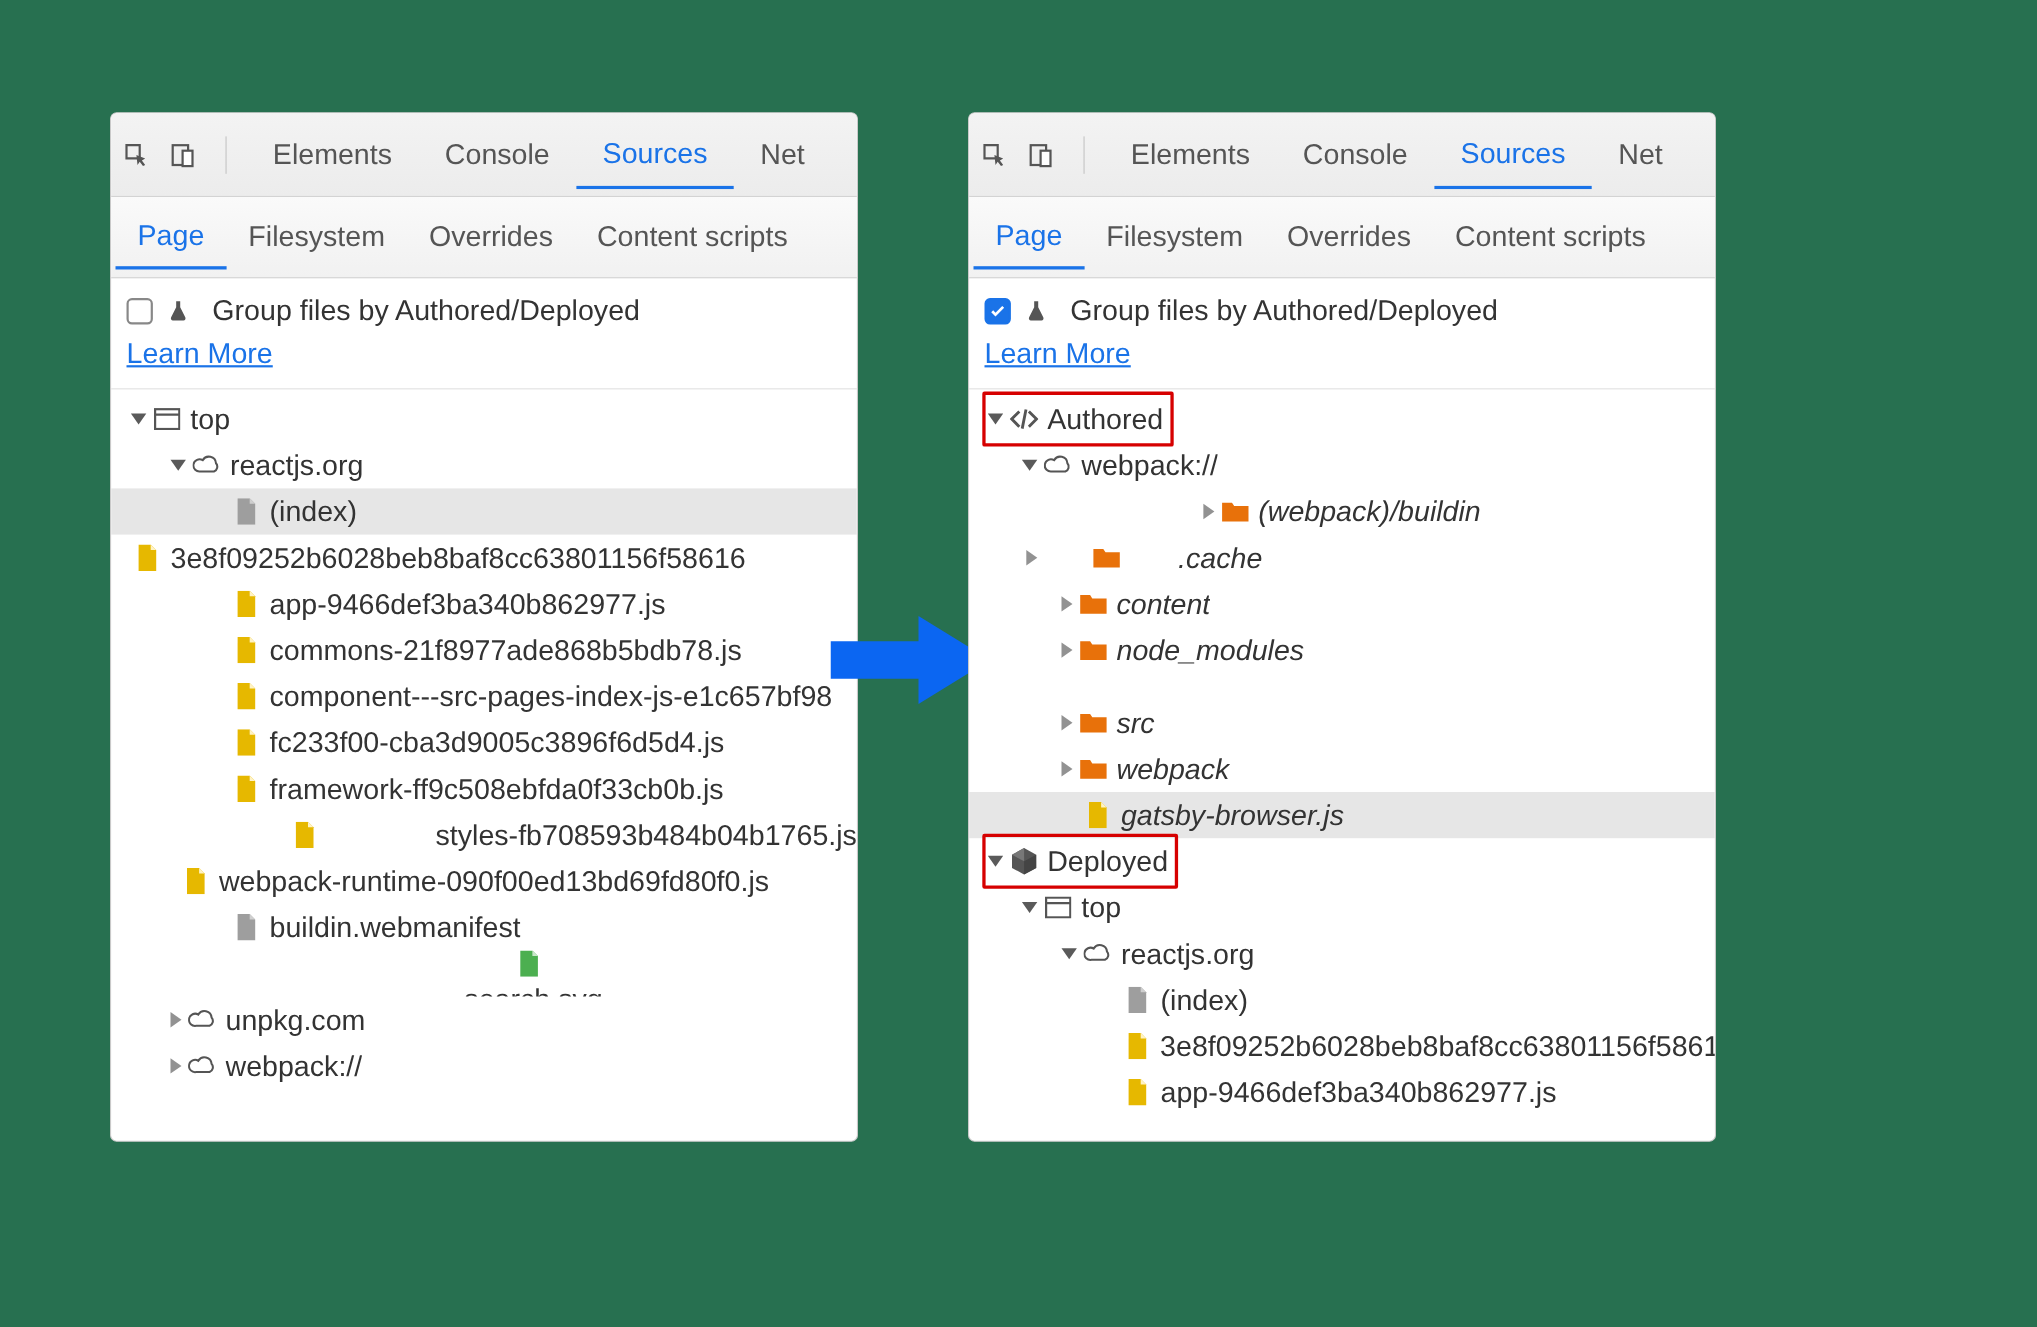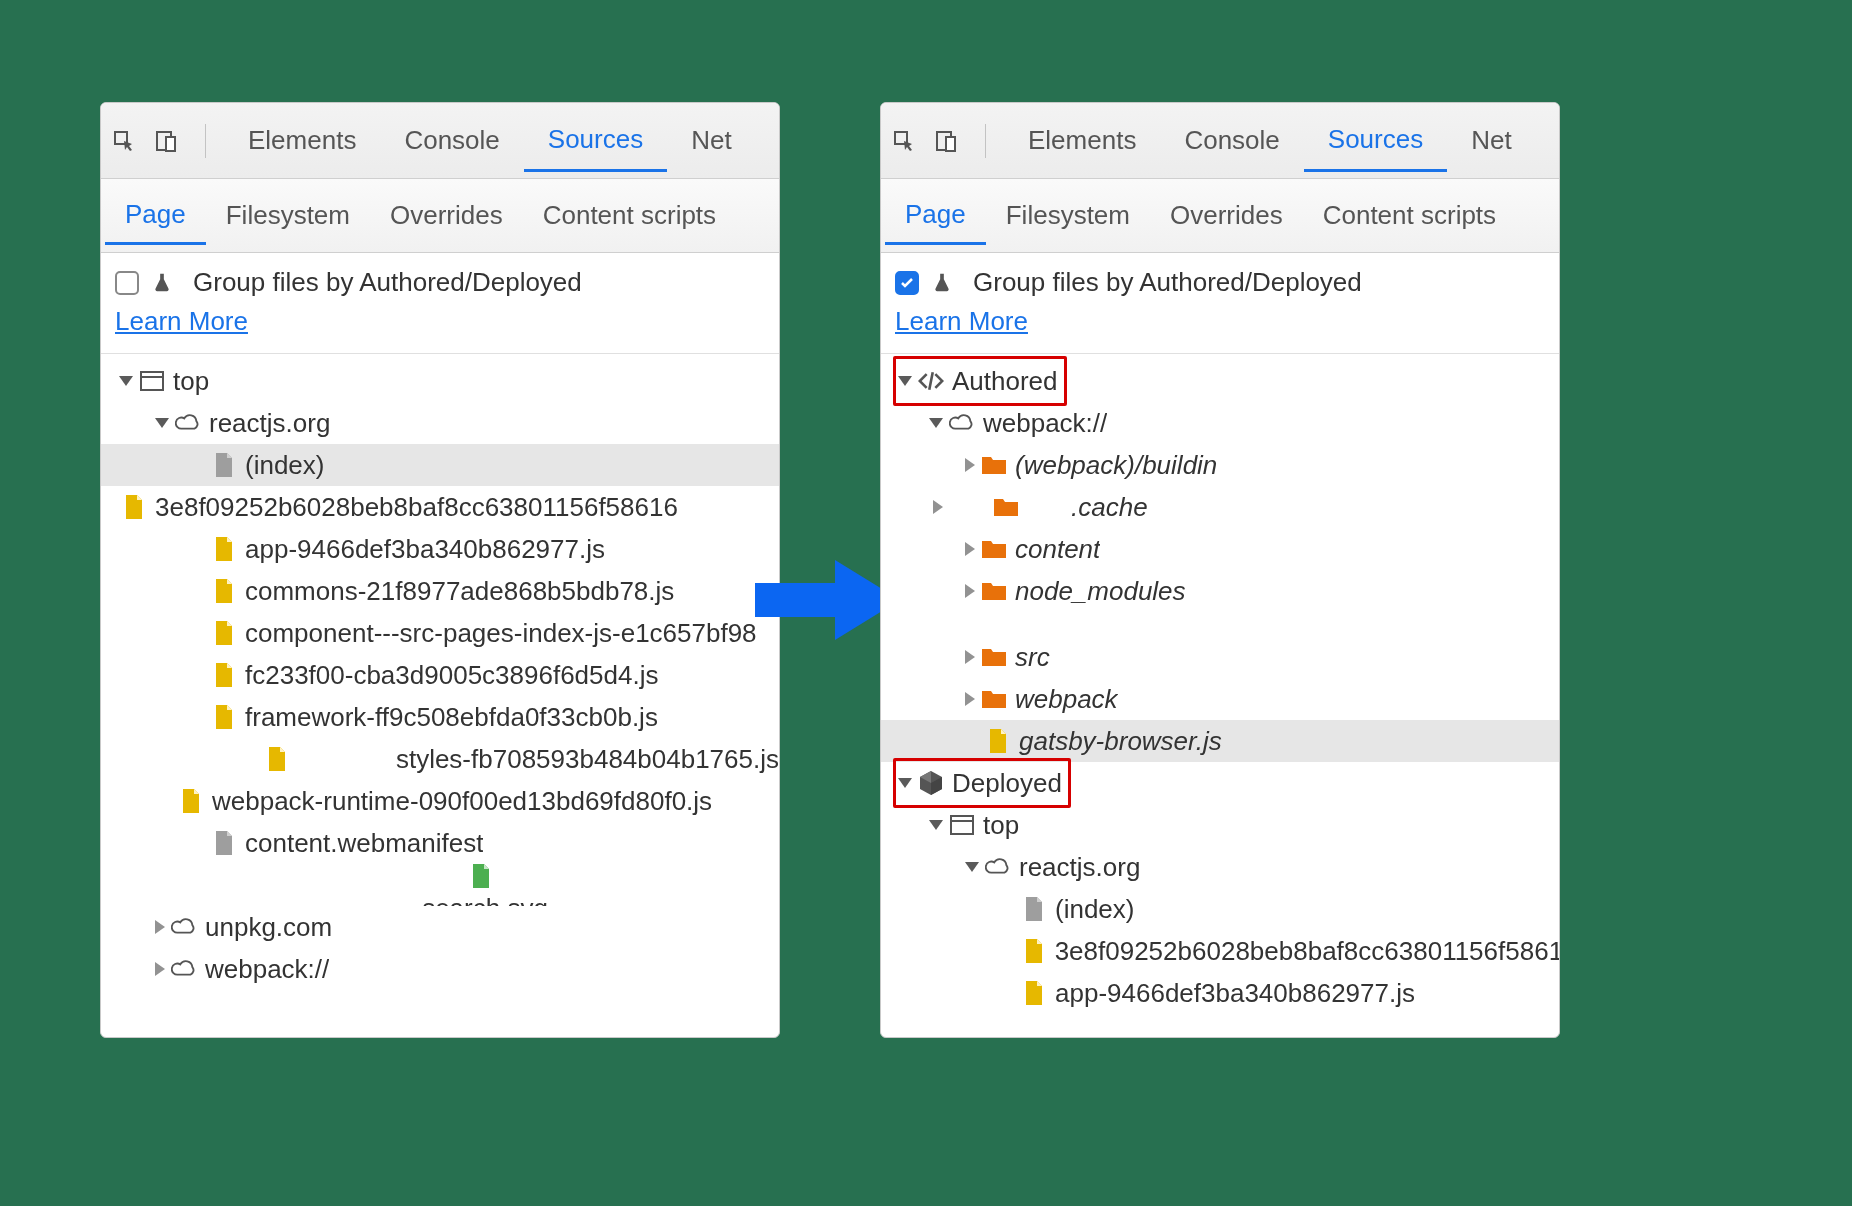--- a/index.html
+++ b/index.html
@@ -290,39 +290,39 @@
       <div class="row" style="padding-left: 46px; justify-content: space-between;">
         <span class="indent" style="width:20px"></span>
         <span class="ico">
           <svg width="20" height="24" viewBox="0 0 20 24">
             <path class="file-yellow" d="M2 0h11l5 5v19H2z"></path>
             <path fill="#fff3c4" d="M13 0v5h5z"></path>
           </svg>
         </span>
         <span class="label">styles-fb708593b484b04b1765.js</span>
       </div>
-      <div class="row" style="padding-left: 57px;">
+      <div class="row" style="padding-left: 44px;">
         <span class="indent" style="width:20px"></span>
         <span class="ico">
           <svg width="20" height="24" viewBox="0 0 20 24">
             <path class="file-yellow" d="M2 0h11l5 5v19H2z"></path>
             <path fill="#fff3c4" d="M13 0v5h5z"></path>
           </svg>
         </span>
         <span class="label">webpack-runtime-090f00ed13bd69fd80f0.js</span>
       </div>
       <div class="row" style="padding-left: 90px;">
         <span class="indent" style="width:20px"></span>
         <span class="ico">
           <svg width="20" height="24" viewBox="0 0 20 24">
             <path class="file-gray" d="M2 0h11l5 5v19H2z"></path>
             <path fill="#cfcfcf" d="M13 0v5h5z"></path>
           </svg>
         </span>
-        <span class="label">content.webmanifest</span>
+        <span class="label">buildin.webmanifest</span>
       </div>
       <div class="row" style="padding-left: 90px; flex-direction: column;">
         <span class="indent" style="width:20px"></span>
         <span class="ico">
           <svg width="20" height="24" viewBox="0 0 20 24">
             <path class="file-green" d="M2 0h11l5 5v19H2z"></path>
             <path fill="#c8e6c9" d="M13 0v5h5z"></path>
           </svg>
         </span>
         <span class="label">search.svg</span>
@@ -412,21 +412,21 @@
       </div>
       <div class="row" style="padding-left: 48px;">
         <span class="disclosure down"></span>
         <span class="ico">
           <svg width="28" height="20" viewBox="0 0 28 20">
             <path fill="none" stroke="#555" stroke-width="2" d="M8 16a6 6 0 1 1 2-11 7 7 0 0 1 13 3 5 5 0 0 1-2 8H8z"></path>
           </svg>
         </span>
         <span class="label">webpack://</span>
       </div>
-      <div class="row" style="padding-left: 84px;">
+      <div class="row" style=" justify-content: center;">
         <span class="disclosure right"></span>
         <span class="ico">
           <svg width="26" height="22" viewBox="0 0 26 22">
             <path class="folder-orange" d="M1 3h9l2 3h13v14H1z"></path>
           </svg>
         </span>
         <span class="label italic">(webpack)/buildin</span>
       </div>
       <div class="row" style="padding-left: 52px; gap: 44px;">
         <span class="disclosure right"></span>

